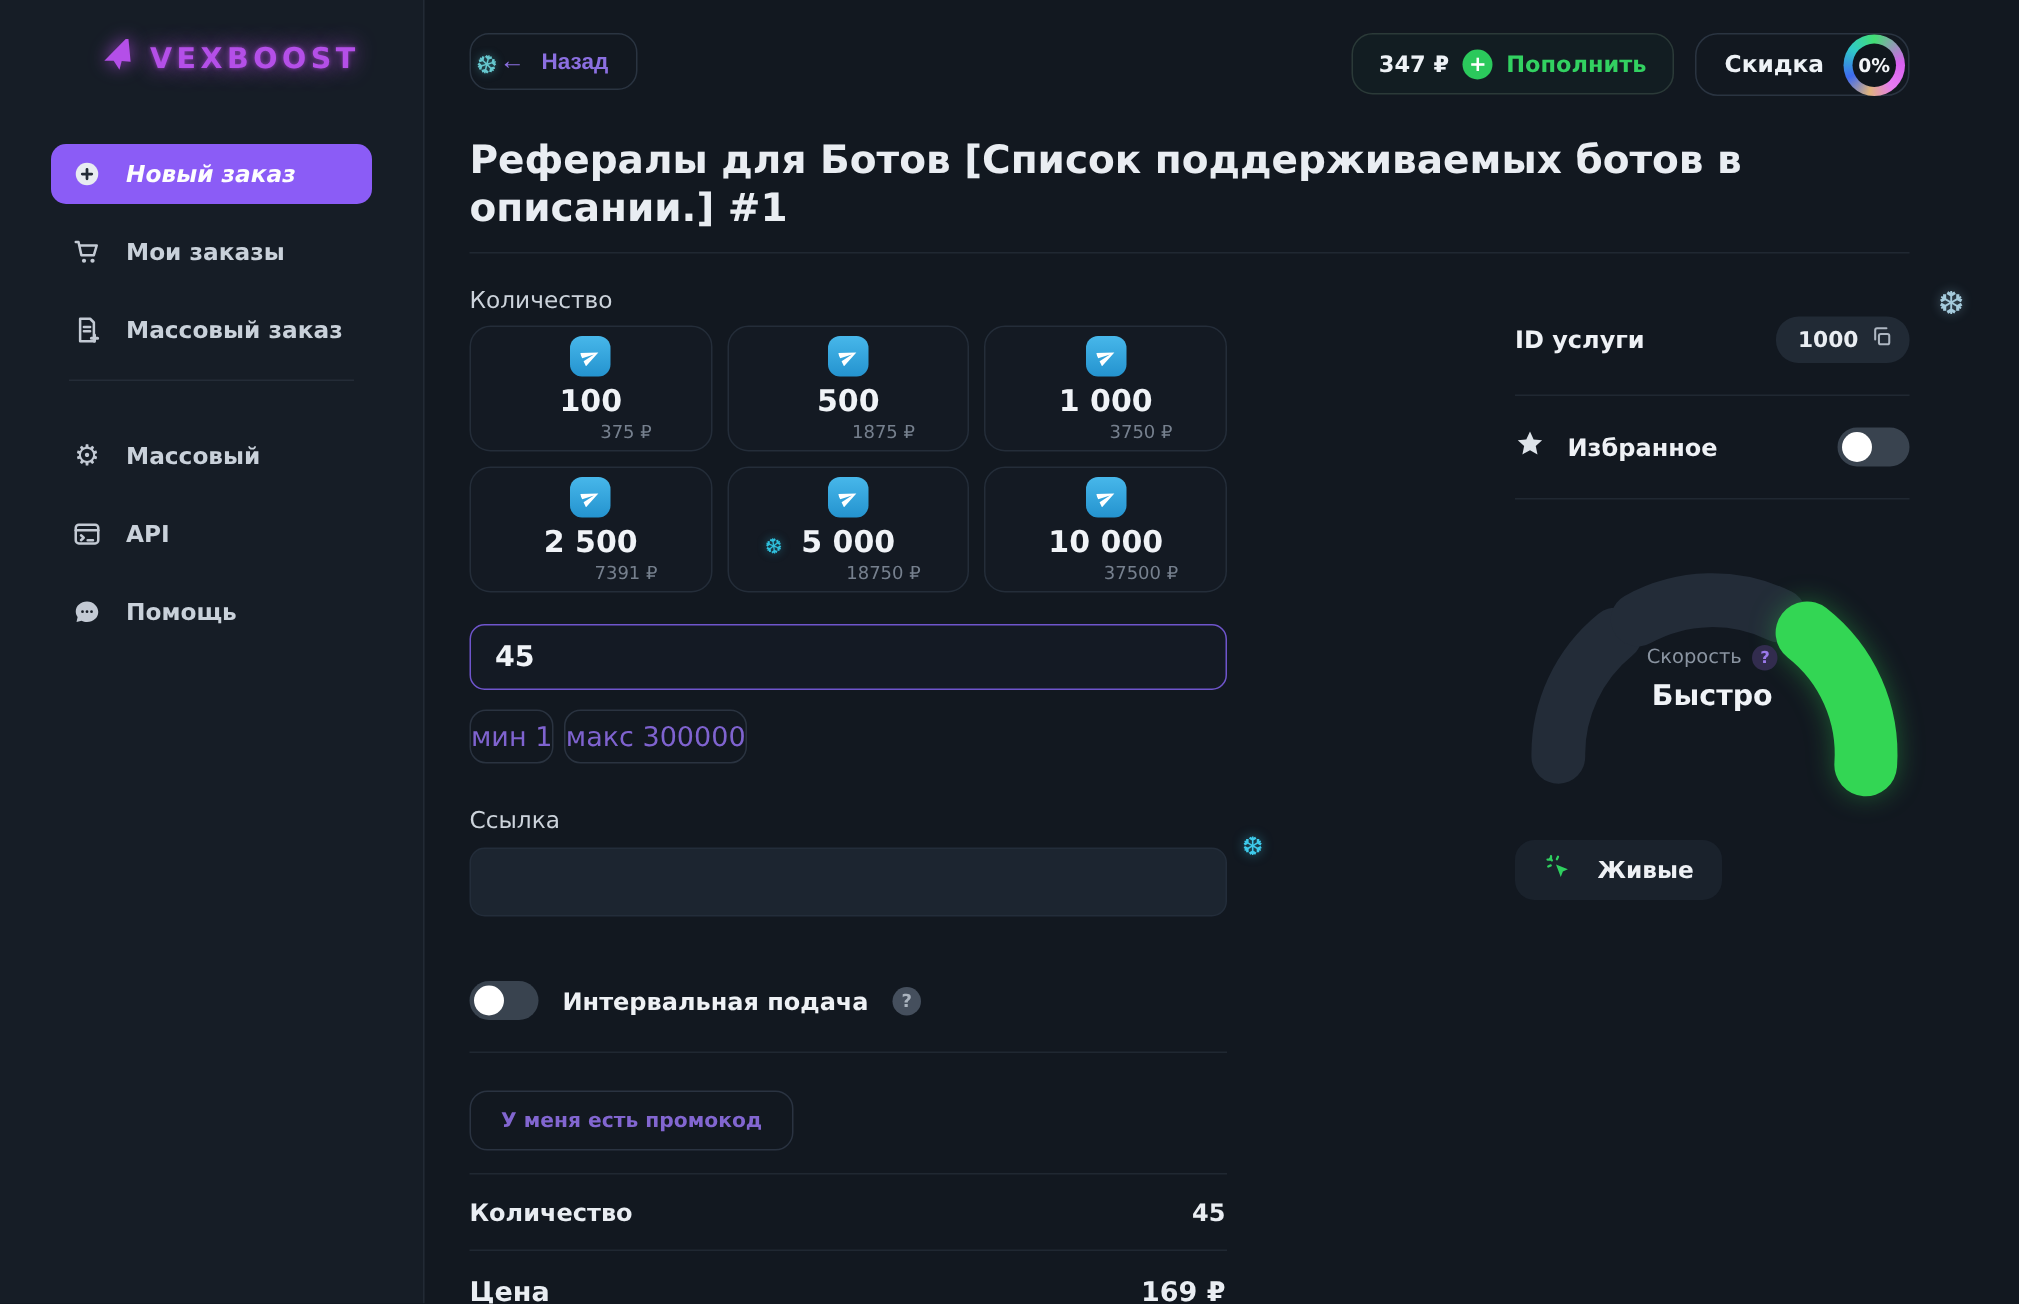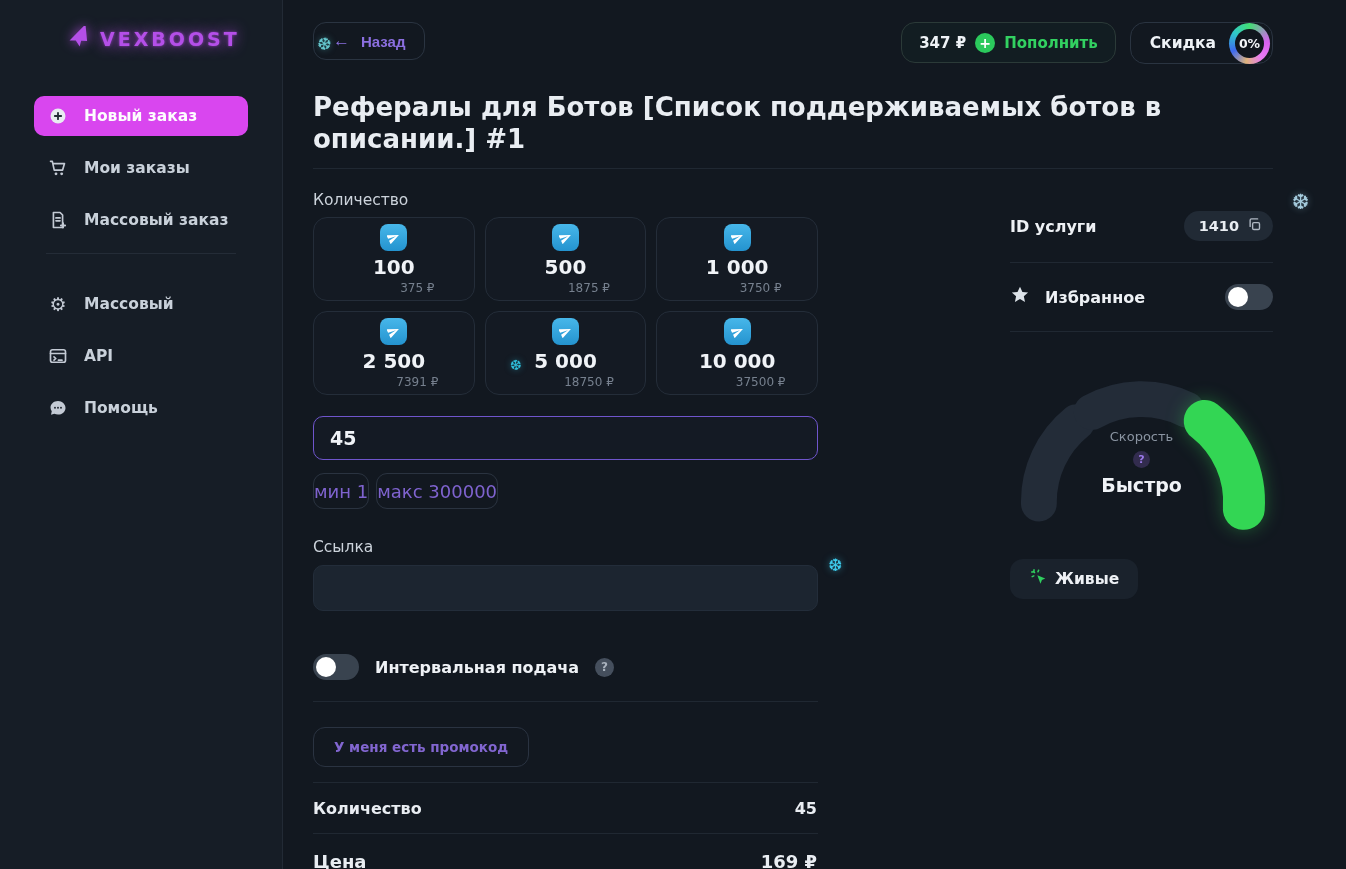--- a/index.html
+++ b/index.html
@@ -27,21 +27,21 @@
     text-shadow:0 0 14px rgba(190,80,240,.85), 0 0 3px rgba(190,80,240,.6);
   }
   .logo-icon svg { filter:drop-shadow(0 0 6px rgba(190,80,240,.8)); }
   .nav { margin-top:44px; padding:0 34px; }
   .nav-item {
     display:flex; align-items:center; gap:16px;
     height:40px; padding:0 14px; margin-bottom:12px;
     color:#c9d1da; font-weight:600; font-size:15.5px;
     border-radius:10px; cursor:pointer;
   }
-  .nav-item.active { background:#d946ef; color:#fdfdfe; }
+  .nav-item.active { background:#8b5cf6; color:#fdfdfe;font-style:italic; }
   .nav-item .nicon { width:20px; height:20px; display:flex; align-items:center; justify-content:center; color:#c3cad4; }
   .nav-divider { border:0; border-top:1px solid #242c37; margin:13px 12px 30px 12px; }
   .gear-glyph { font-size:19px; line-height:1; color:#c3cad4; }
   
   .main { flex:1; padding:22px 73px 0 30px; position:relative; }
   .header-row { display:flex; justify-content:space-between; align-items:flex-start; }
   .btn-back {
     display:inline-flex; align-items:center; gap:11px;
     height:38px; padding:0 19px; border:1px solid #2a3441; border-radius:13px;
     color:#8b6fe0; font-weight:600; font-size:15px; background:transparent; cursor:pointer;
@@ -148,29 +148,29 @@
     display:inline-flex; align-items:center; gap:8px;
     background:#212a35; border-radius:15px; padding:6px 11px 6px 15px;
     font-weight:700; font-size:14.5px; color:#e9edf2; cursor:pointer;
   }
   .rdivider { border:0; border-top:1px solid #202832; margin:21px 0; }
   .fav-row { display:flex; align-items:center; gap:15px; }
   .gauge-wrap { position:relative; margin-top:12px; width:263px; height:172px; }
   .gauge-wrap svg { overflow:visible; }
   .gauge-green { filter:drop-shadow(0 0 9px rgba(51,214,84,.35)); }
   .gauge-text { position:absolute; top:76px; left:0; width:100%; text-align:center; }
-  .speed-row { display:flex; justify-content:center; align-items:center; gap:7px; color:#8a94a1; font-size:13px;flex-direction:column; }
+  .speed-row { display:flex; justify-content:center; align-items:center; gap:7px; color:#8a94a1; font-size:13px; }
   .speed-help {
     width:17px; height:17px; border-radius:50%; background:#322c4e;
     color:#9b79ea; font-size:11px; font-weight:700;
     display:inline-flex; align-items:center; justify-content:center; cursor:pointer;
   }
   .speed-value { margin-top:6px; font-weight:700; font-size:19px; color:#f0f3f7; }
   .live-pill {
-    margin-top:34px; display:inline-flex; align-items:center; gap:6px;
+    margin-top:34px; display:inline-flex; align-items:center; gap:16px;
     height:40px; padding:0 19px; background:#1a222c; border-radius:13px;
     font-weight:700; font-size:15.5px; color:#eef1f5;
   }
   
   .snow { position:absolute; pointer-events:none; line-height:1; }
   .snow-1 { left:317px; top:36px;  font-size:17px; color:#66c8cf; text-shadow:0 0 6px rgba(90,200,210,.5); transform:rotate(14deg); }
   .snow-2 { left:510px; top:358px; font-size:14px; color:#2fc0dd; text-shadow:0 0 6px rgba(47,192,221,.5); transform:rotate(-8deg); }
   .snow-3 { left:828px; top:557px; font-size:17px; color:#3ecbec; text-shadow:0 0 7px rgba(62,203,236,.55); }
   .snow-4 { left:1292px; top:192px; font-size:21px; color:#a5cbdd; text-shadow:0 0 7px rgba(140,190,215,.45); }
 </style>
@@ -366,21 +366,21 @@
       <div class="summary-row total">
         <span>Цена</span>
         <span>169 ₽</span>
       </div>
     </section>
 
     <aside class="col-right">
       <div class="service-id-row">
         <span class="r-label">ID услуги</span>
         <span class="id-pill">
-          <span>1410</span>
+          <span>1000</span>
           <span>
             <svg width="15" height="15" viewBox="0 0 24 24" fill="none" stroke="#aeb7c2" stroke-width="2.2" stroke-linecap="round" stroke-linejoin="round">
                 <rect x="9" y="9" width="11" height="11" rx="2"></rect>
                 <path d="M5 15V5a2 2 0 0 1 2-2h10"></path>
               </svg>
           </span>
         </span>
       </div>
 
       <hr class="rdivider">

